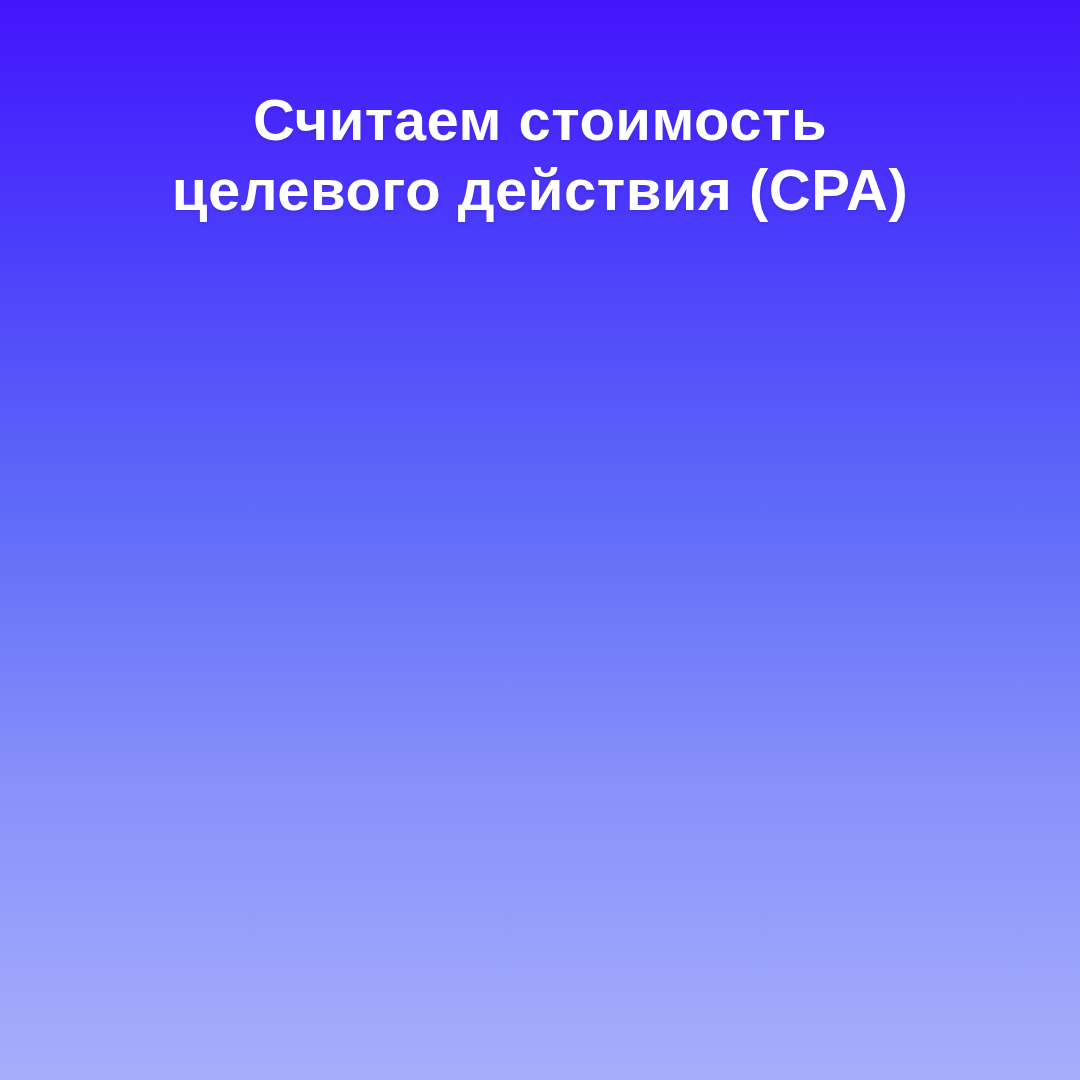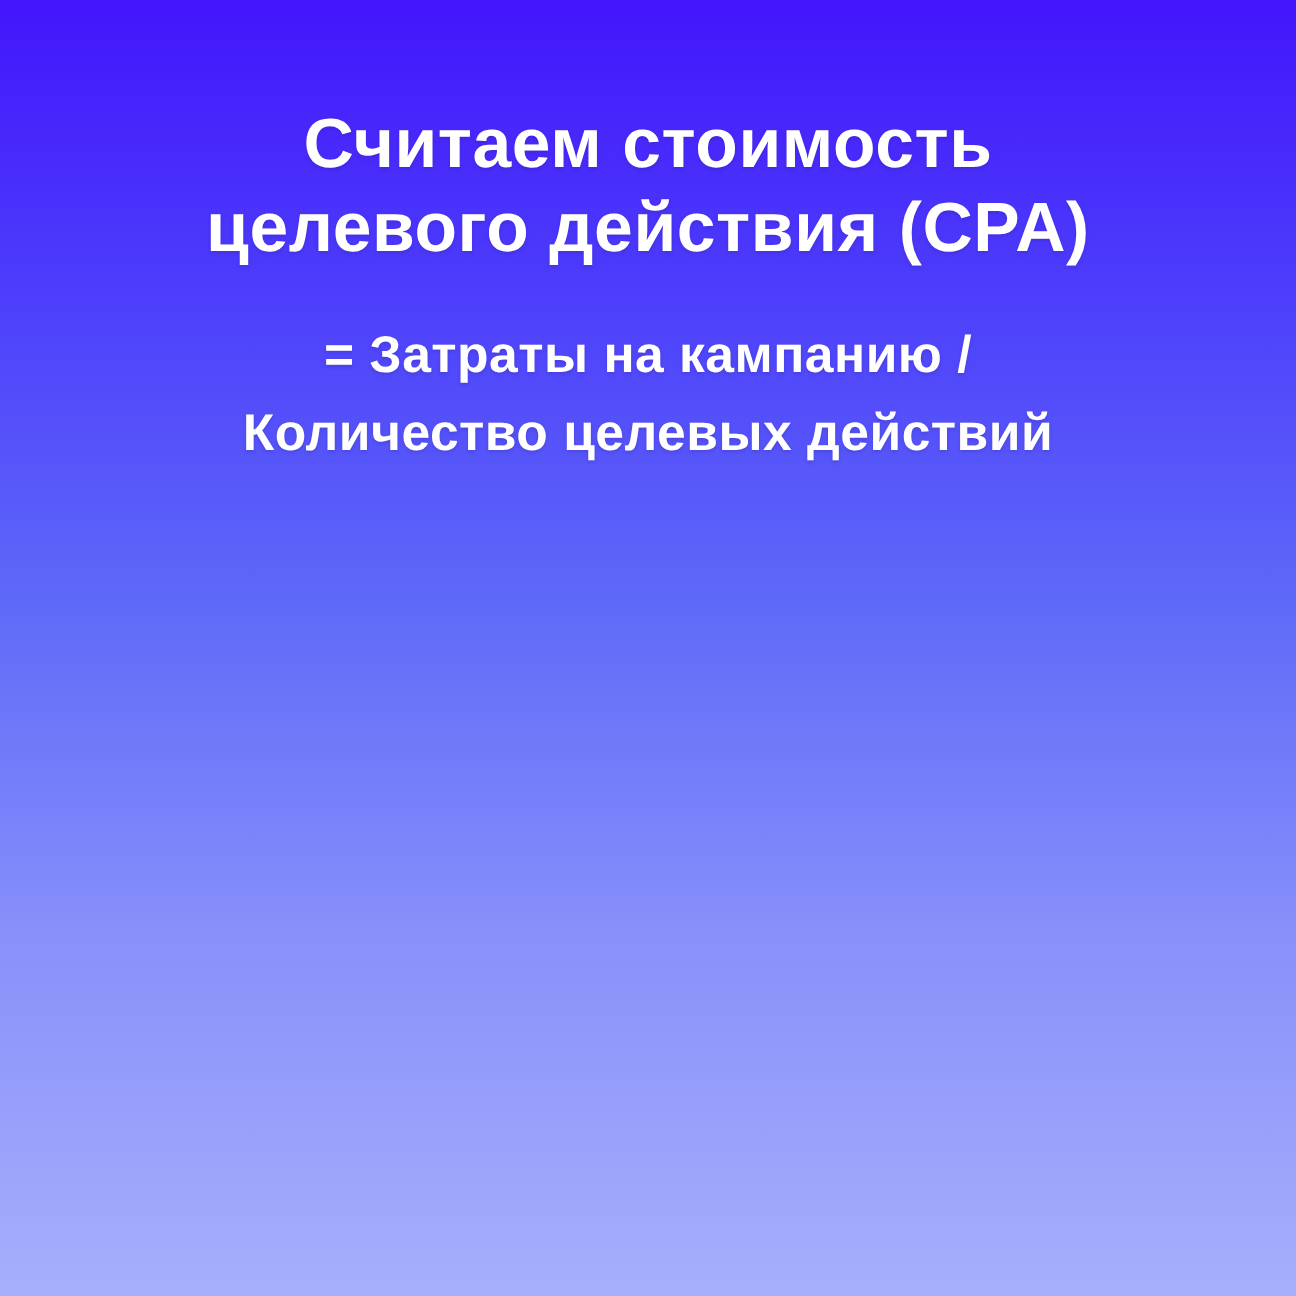--- a/index.html
+++ b/index.html
@@ -25,21 +25,21 @@
   .content {
     box-sizing: border-box;
     width: 100%;
     height: 100%;
     padding: 85px 70px 0 70px;
   }
   .multiline {
     white-space: pre-line;
   }
   .title {
-    margin: 0 0 39px 0;
+    margin: 0 0 68px 0;
     font-size: 58px;
     line-height: 70px;
     font-weight: 800;
     letter-spacing: 0.5px;
     text-shadow: 0 2px 3px rgba(30, 30, 120, 0.22);
   }
   .paragraph {
     margin: 0 0 25px 0;
     font-size: 41px;
     line-height: 65px;
@@ -61,17 +61,15 @@
 </style>
 </head>
 <body>
 
 <div class="slide">
   <div class="content">
     <h1 class="title multiline">Считаем стоимость
 целевого действия (CPA)</h1>
 
 
-    <p class="formula multiline">= Затраты на кампанию /
-Количество целевых действий</p>
 
   </div>
 </div>
 
 </body></html>

